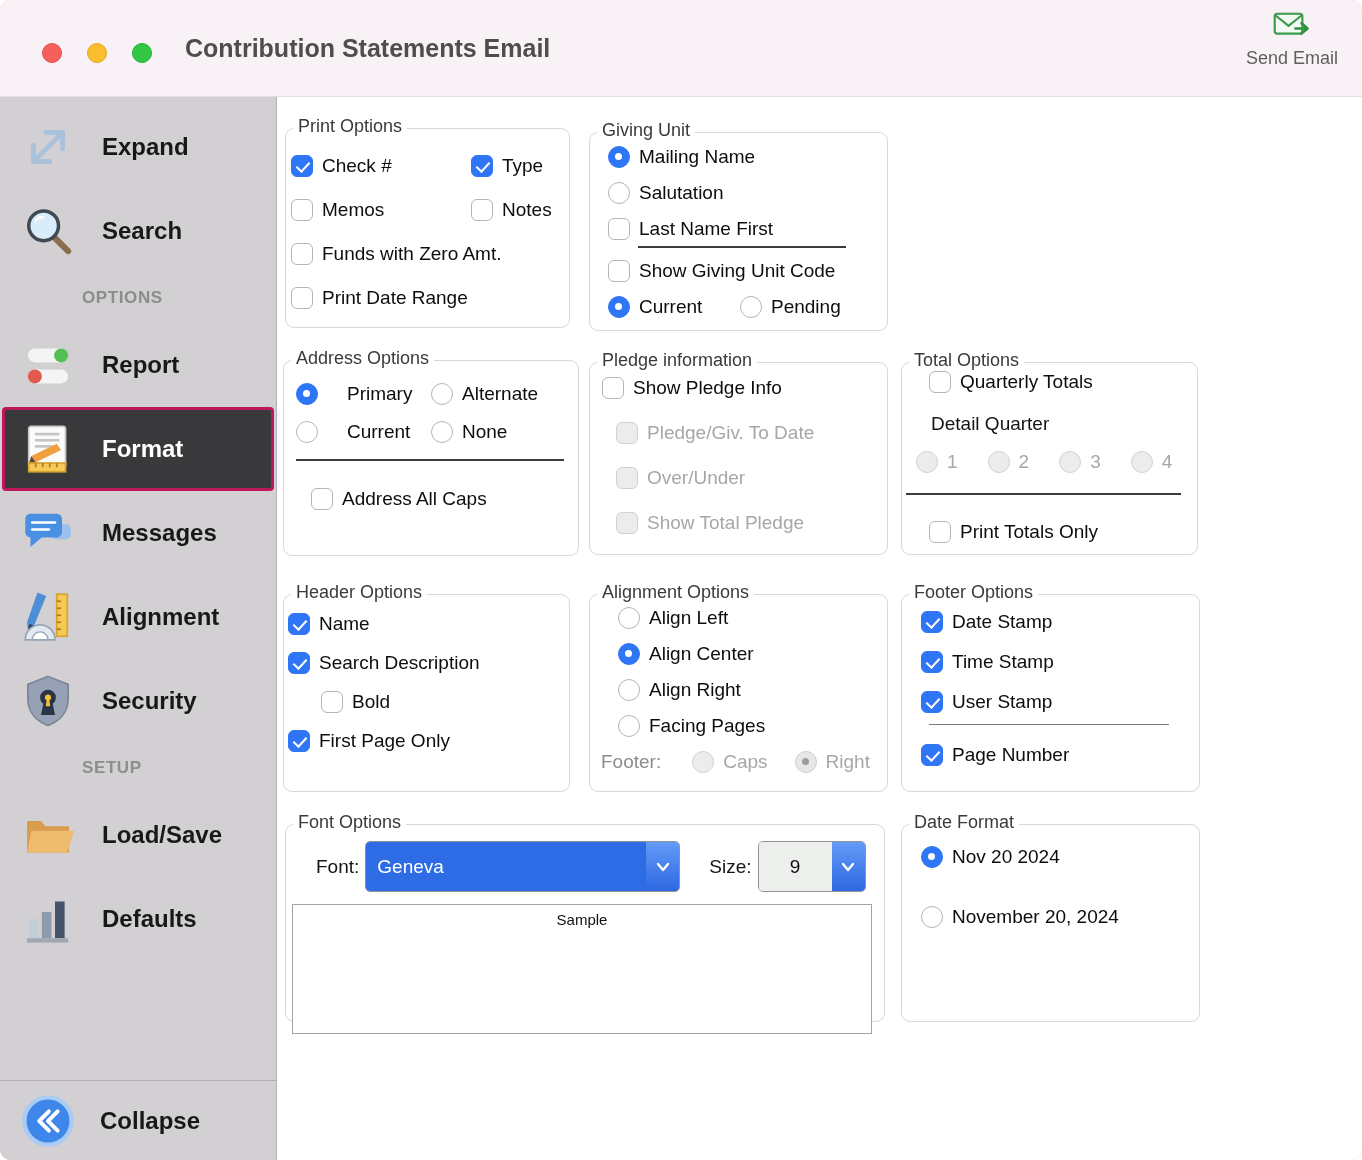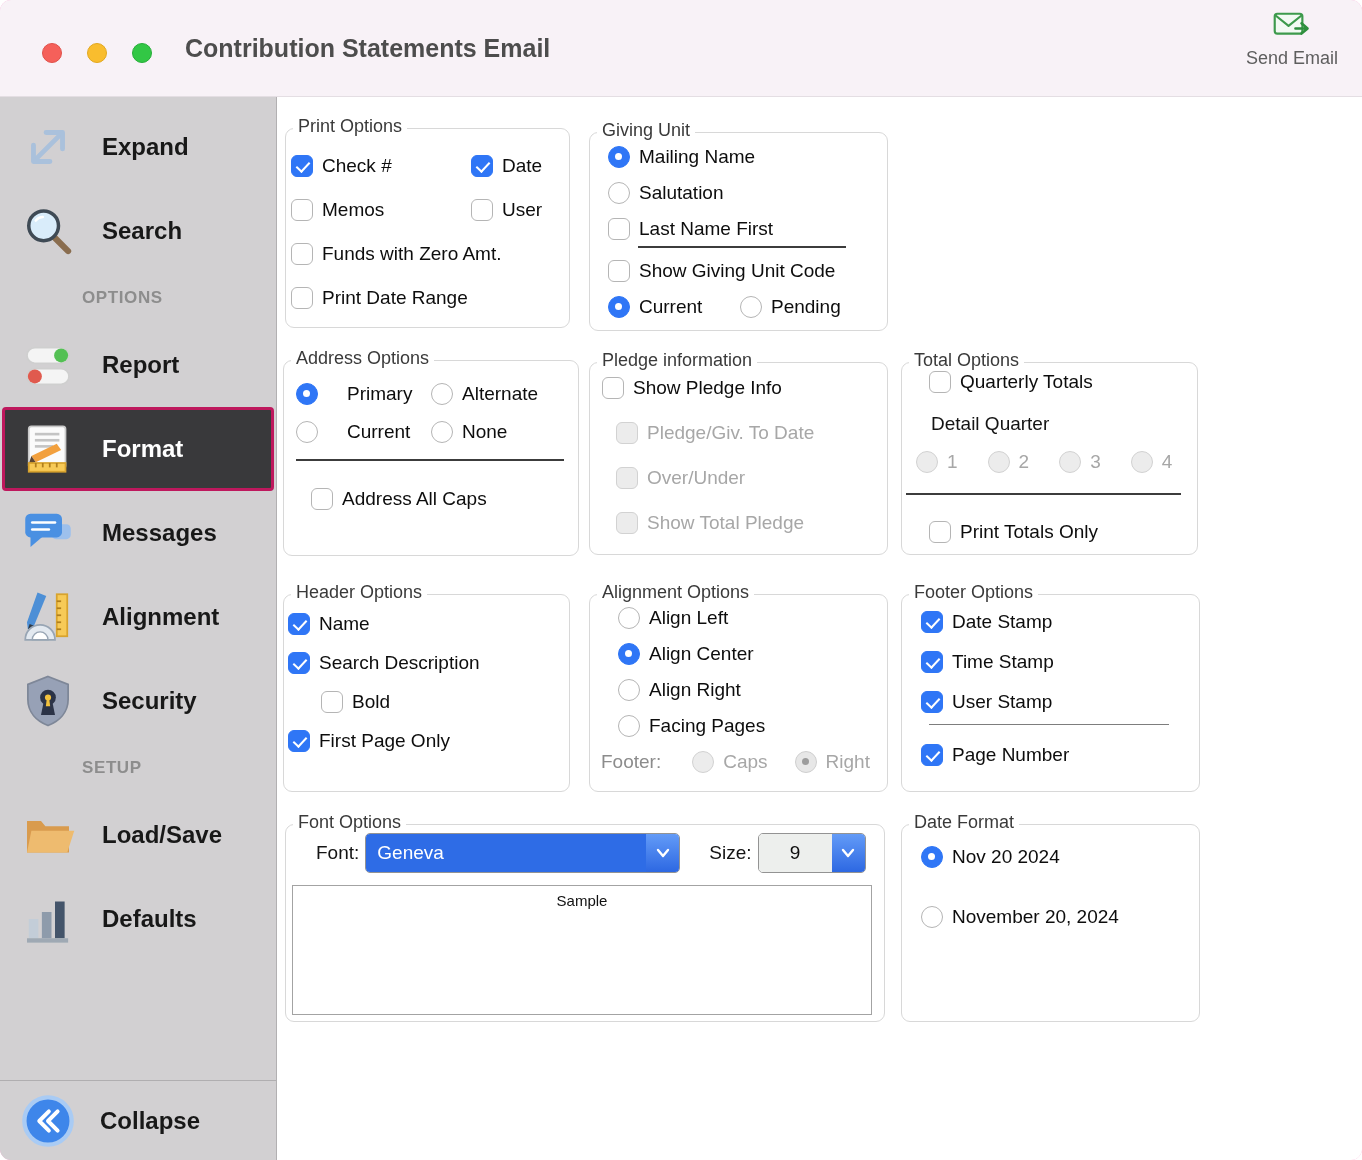--- a/index.html
+++ b/index.html
@@ -97,24 +97,24 @@
   .p-align .row { margin-bottom:14px; }
   .p-align .start-row { margin-left:-17px; display:flex; align-items:center; }
   .p-align .start-lbl { font-size:19px; color:#8c8c8c; margin-right:31px; white-space:nowrap; }
   .p-align .start-row .field + .field { margin-left:27px; }
 
   .p-footer .inner { padding:16px 6px 0 19px; }
   .p-footer .row { margin-bottom:18px; }
   .p-footer .sep { border-top:1.5px solid #7d7d7d; margin:-7px 24px 19px 8px; }
 
   .p-font .inner { padding-top:8px; }
-  .p-font .font-row { display:flex; align-items:center; padding-left:30px; }
+  .p-font .font-row { display:flex; align-items:center; padding-left:30px;margin-top:8px; }
   .flabel { font-size:19px; color:#141414; margin-right:6px; white-space:nowrap; }
   .slabel { margin-left:29px; }
-  .combo { display:flex; height:40px; border:1px solid #939393; border-radius:5px; overflow:hidden; cursor:pointer; }
+  .combo { display:flex; height:51px; border:1px solid #939393; border-radius:5px; overflow:hidden; cursor:pointer; }
   .combo .ctext { flex:1; display:flex; align-items:center; padding:0 11px; font-size:19px; white-space:nowrap; overflow:hidden; }
   .combo .cbtn { width:33px; flex:none; display:flex; align-items:center; justify-content:center; background:linear-gradient(#639bf7,#2d68e2); }
   .combo-font { width:315px; }
   .combo-font .ctext { background:#2e6ce6; color:#fff; }
   .combo-size { width:108px; }
   .combo-size .ctext { background:#edefed; color:#0d0d0d; justify-content:center; padding:0 4px; }
   .p-font .sample { margin:12px 12px 0 6px; height:130px; border:1.5px solid #a3a3a3; background:#fff; text-align:center; }
   .p-font .sample-text { font-size:15px; color:#111; padding-top:6px; }
 
   .p-date .inner { padding:21px 8px 0 19px; }
@@ -297,31 +297,31 @@
       <div class="panel p-print">
         <div class="panel-title">Print Options</div>
         <div class="inner">
           <div class="row">
             <div class="field col-a checked">
               <span class="cb"></span>
               <span class="lbl">Check #</span>
             </div>
             <div class="field checked">
               <span class="cb"></span>
-              <span class="lbl">Date</span>
+              <span class="lbl">Type</span>
             </div>
           </div>
           <div class="row">
             <div class="field col-a unchecked">
               <span class="cb"></span>
               <span class="lbl">Memos</span>
             </div>
             <div class="field unchecked">
               <span class="cb"></span>
-              <span class="lbl">User</span>
+              <span class="lbl">Notes</span>
             </div>
           </div>
           <div class="row">
             <div class="field unchecked">
               <span class="cb"></span>
               <span class="lbl">Funds with Zero Amt.</span>
             </div>
           </div>
           <div class="row">
             <div class="field unchecked">

